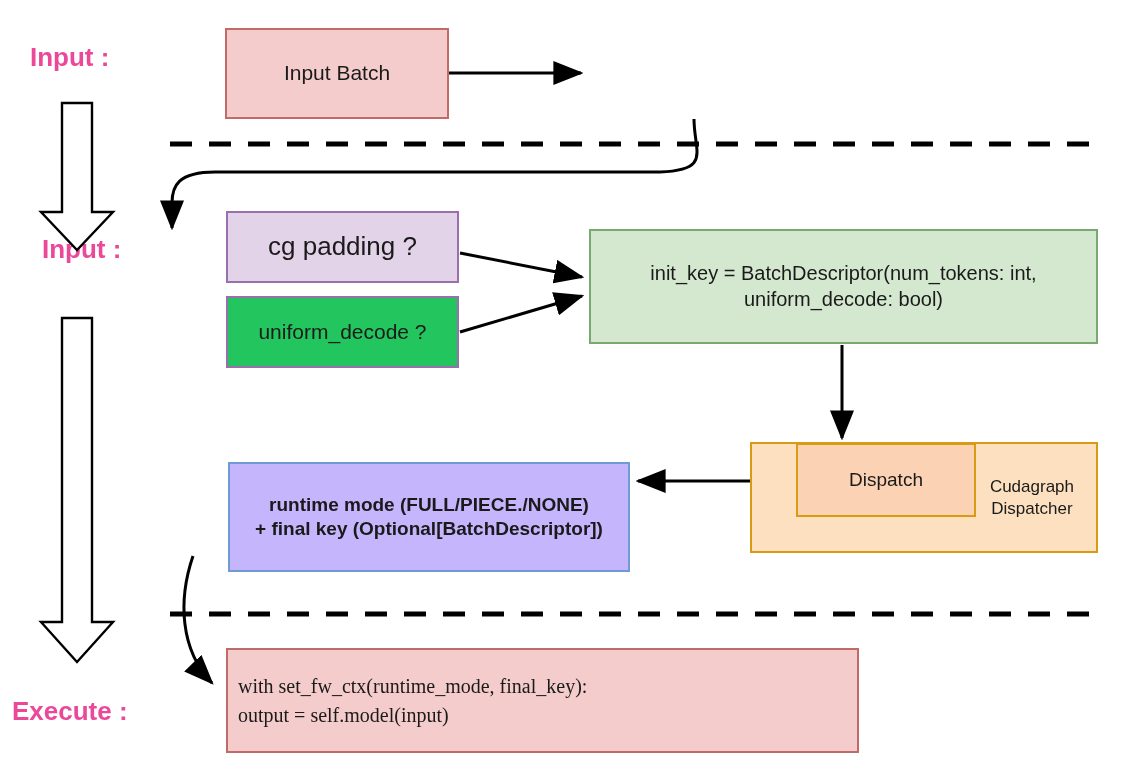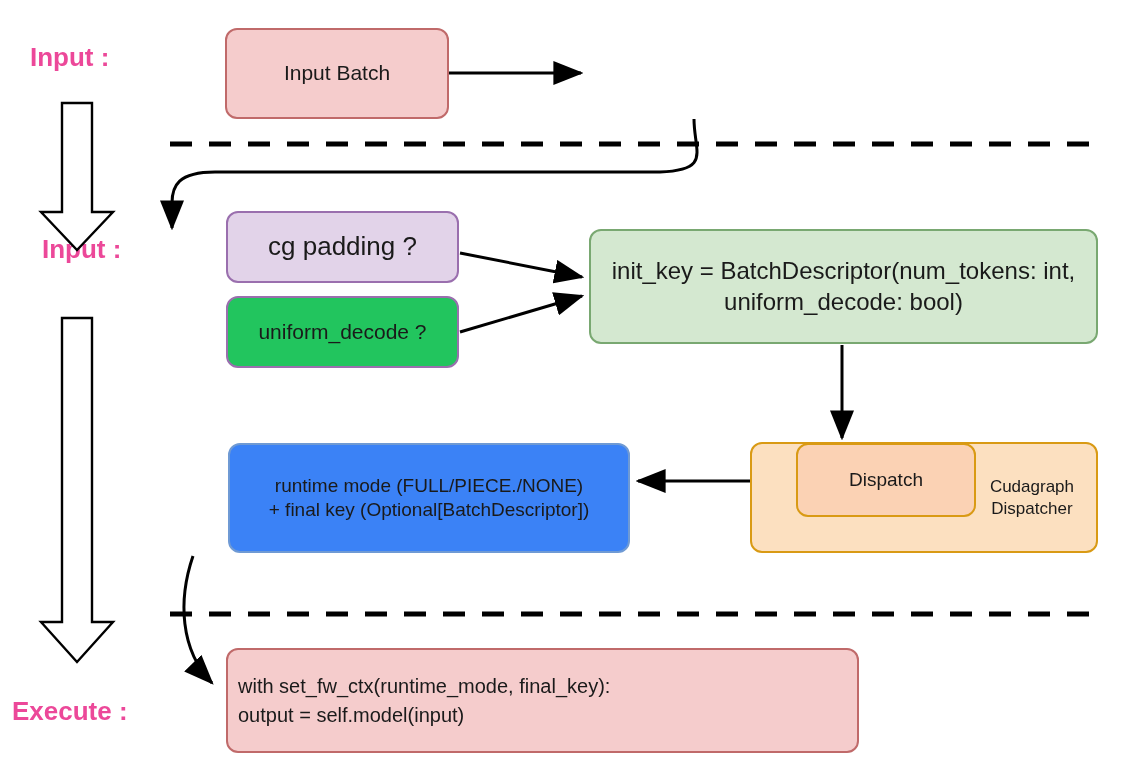--- a/index.html
+++ b/index.html
@@ -27,21 +27,21 @@
     position: absolute;
     font-weight: bold;
     font-size: 26px;
     color: #ec4899;
     white-space: nowrap;
     letter-spacing: 0px;
   }
   .node {
     position: absolute;
     box-sizing: border-box;
-    border-radius: 12px;
+    border-radius: 0;
     border-width: 2px;
     border-style: solid;
     display: flex;
     align-items: center;
     justify-content: center;
     text-align: center;
     color: #1a1a1a;
     line-height: 1.28;
     padding: 4px 10px;
   }
@@ -58,40 +58,40 @@
   #node-cg-padding {
     left: 226px; top: 211px; width: 233px; height: 72px;
     background: #e2d3e9; border-color: #9a6fae; font-size: 26px;
   }
   #node-uniform-decode {
     left: 226px; top: 296px; width: 233px; height: 72px;
     background: #22c55e; border-color: #9a6fae; font-size: 21px;
   }
   #node-init-key {
     left: 589px; top: 229px; width: 509px; height: 115px;
-    background: #d4e8d0; border-color: #79a871; font-size: 24px; text-align: center;
+    background: #d4e8d0; border-color: #79a871; font-size: 20px; text-align: center;
   }
   #node-cudagraph-dispatcher {
     left: 750px; top: 442px; width: 348px; height: 111px;
     background: #fce0c0; border-color: #d99a14;
     align-items: center; justify-content: flex-end;
     padding-right: 22px; font-size: 17px;
   }
   #node-dispatch {
     left: 796px; top: 443px; width: 180px; height: 74px;
     background: #fbd2b4; border-color: #d99a14; font-size: 19px;
   }
   #node-runtime-mode {
-    left: 228px; top: 443px; width: 402px; height: 110px;
-    background: #3b82f6; border-color: #6f9ad4; font-size: 19px;
+    left: 228px; top: 462px; width: 402px; height: 110px;
+    background: #c4b5fd; border-color: #6f9ad4; font-size: 19px; font-weight: bold;
   }
   #node-execute-code {
     left: 226px; top: 648px; width: 633px; height: 105px;
     background: #f5cccc; border-color: #c06a6a;
-    font-family: Liberation Sans, sans-serif;
+    font-family: Liberation Serif, serif;
     font-size: 20px;
     justify-content: flex-start;
     text-align: left;
     padding-left: 10px;
     line-height: 1.45;
   }
   #label-input  { left: 30px; top: 42px; }
   #label-plan   { left: 42px; top: 234px; }
   #label-execute{ left: 12px; top: 672px; margin-top: 24px; }
 </style>

